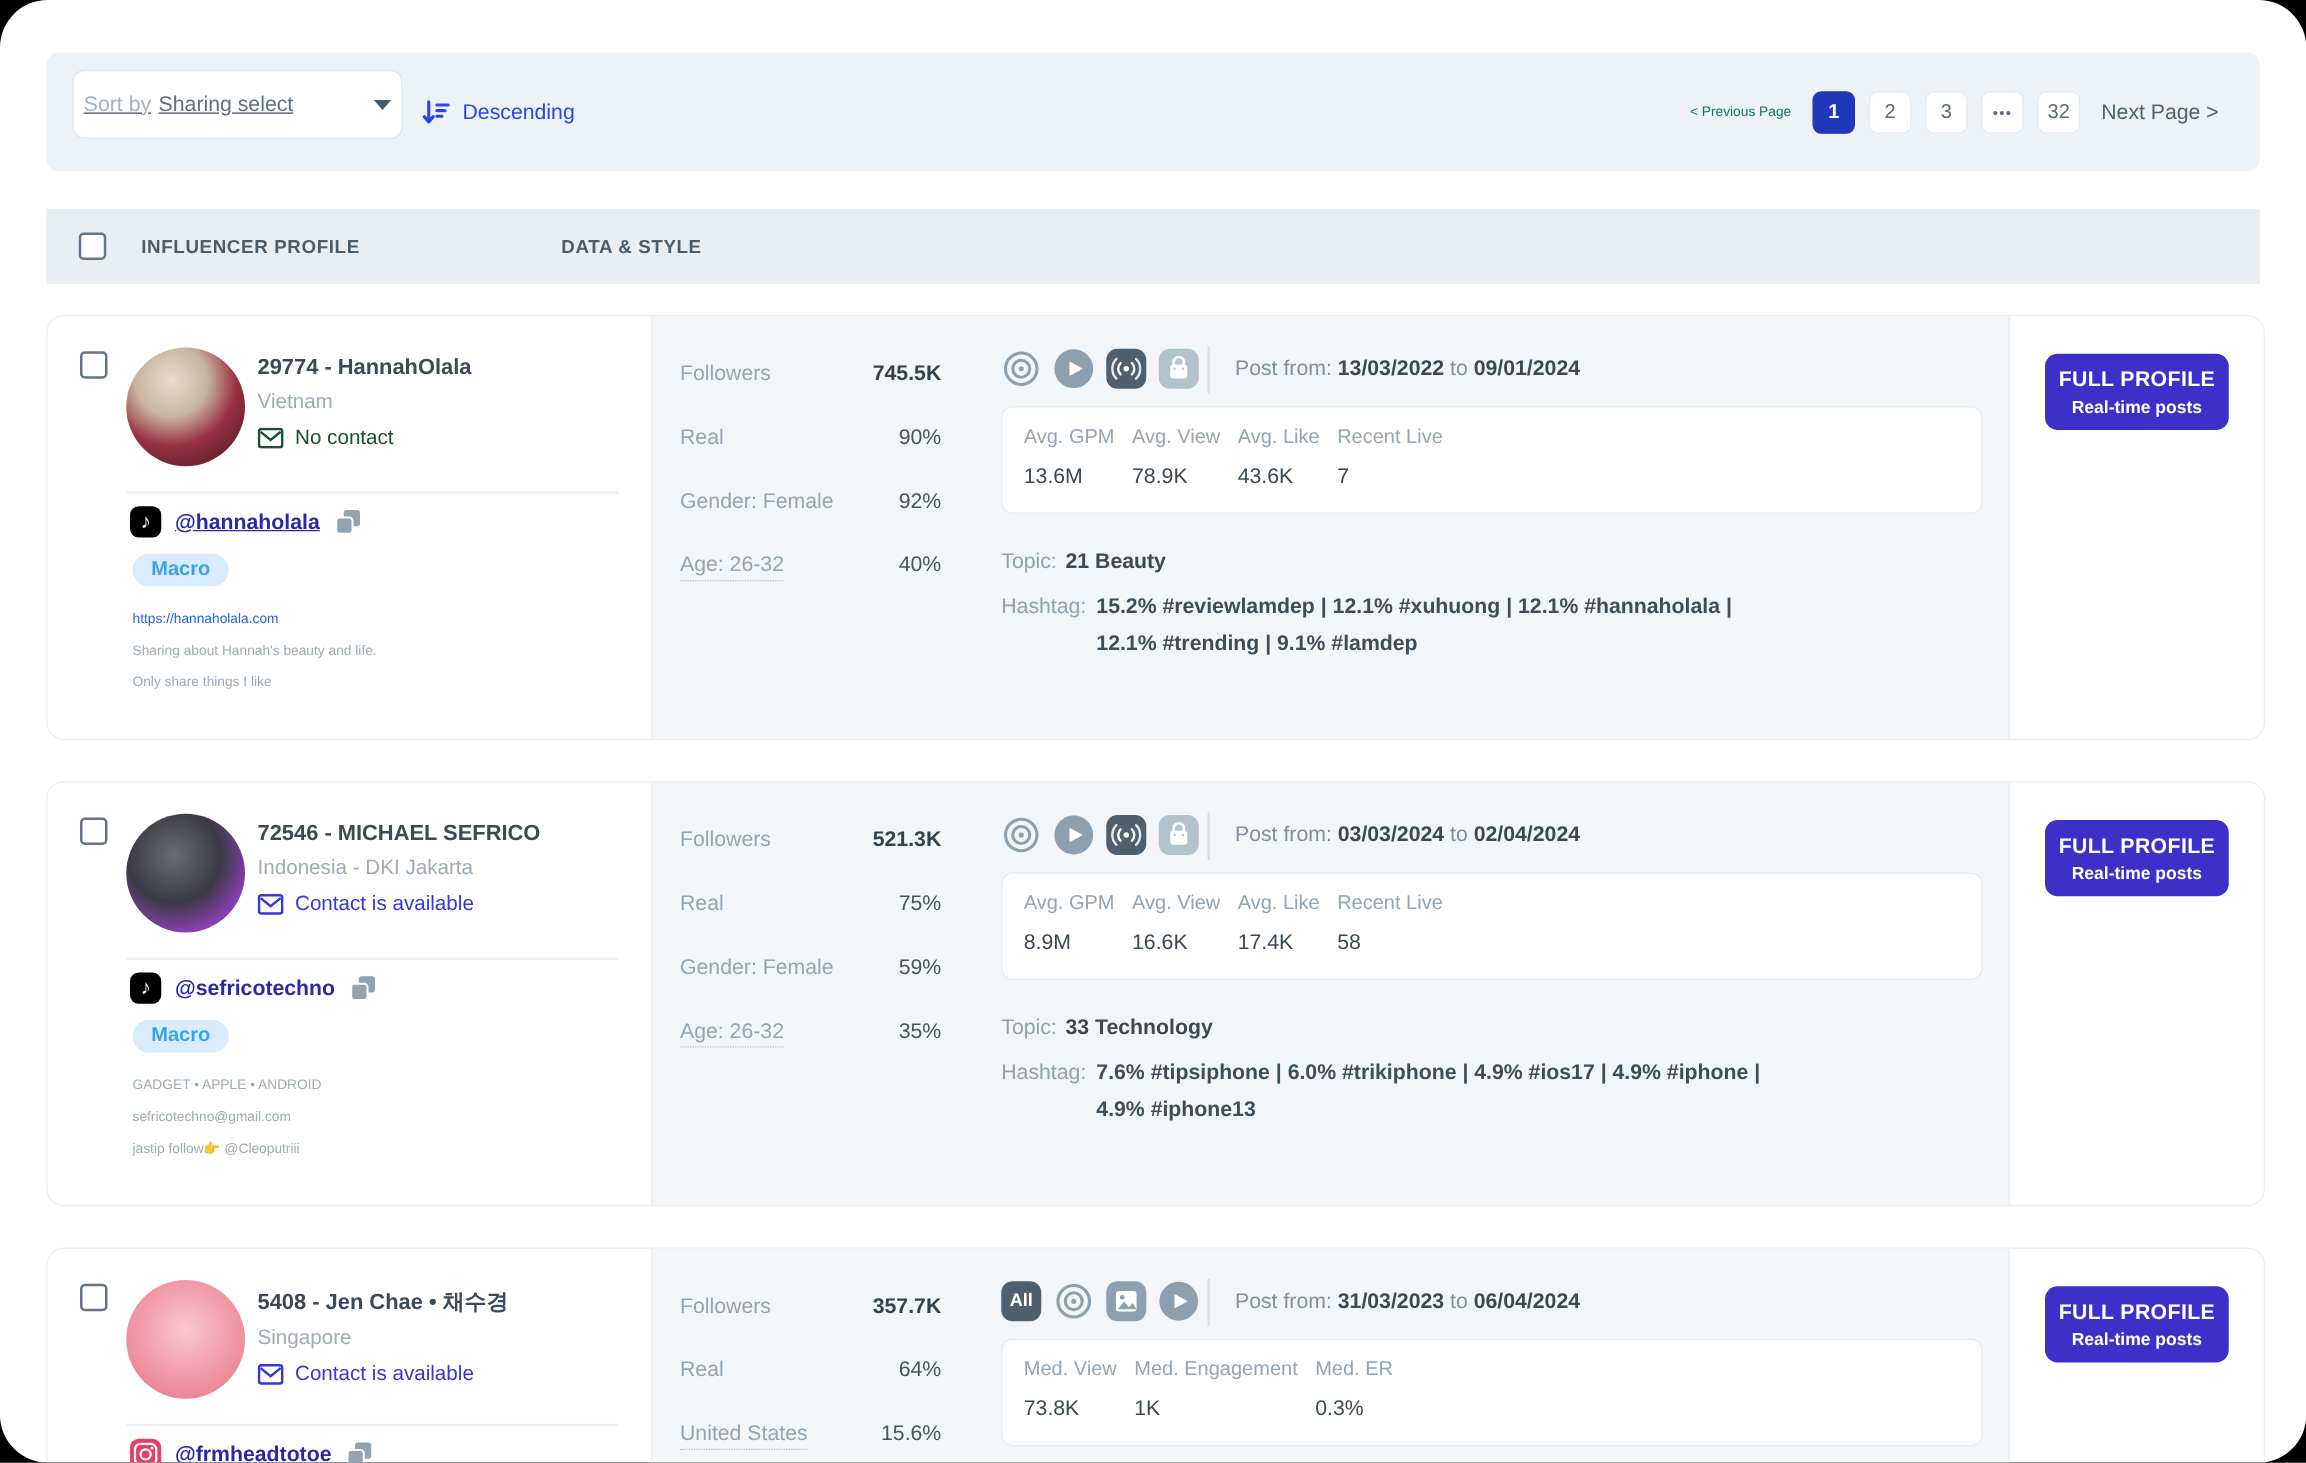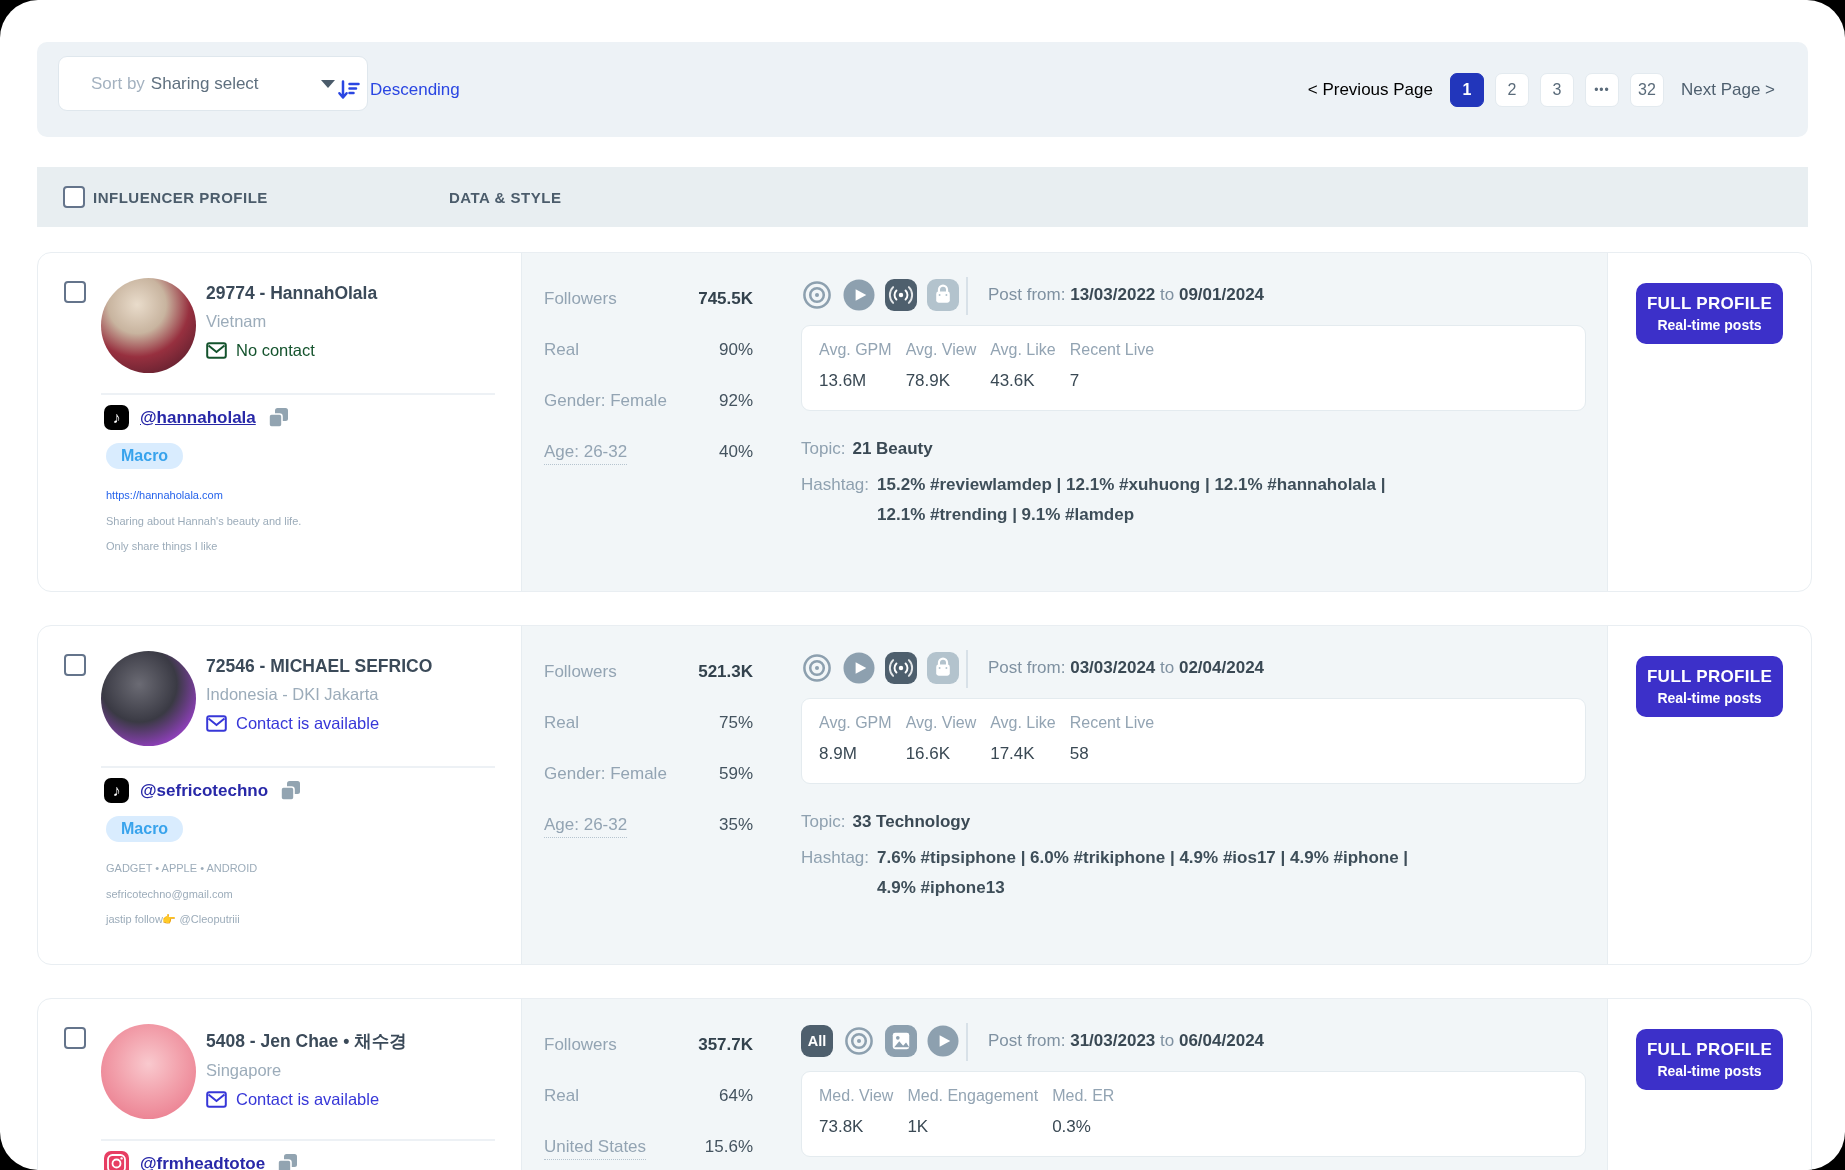--- a/index.html
+++ b/index.html
@@ -2,40 +2,40 @@
 <html><head>
 <meta charset="utf-8">
 <style>
   html,body{margin:0;padding:0;background:#000;}
   *{box-sizing:border-box;}
   .page{position:relative;width:1845px;height:1170px;background:#fff;border-radius:38px;overflow:hidden;
         font-family:"Liberation Sans",sans-serif;color:#3d4d5c;}
 
   
   .toolbar{position:absolute;left:37px;top:42px;width:1771px;height:95px;background:#edf2f6;border-radius:10px;}
-  .sort-select{position:absolute;left:21px;top:14px;width:310px;height:55px;background:#fff;
-        border:1.5px solid #dfe7ed;border-radius:9px;display:flex;align-items:center;padding:0 32px;cursor:pointer;}
+  .sort-select{position:absolute;left:21px;top:14px;width:264px;height:55px;background:#fff;
+        border:1.5px solid #dfe7ed;border-radius:9px;display:flex;align-items:center;padding:0 8px;cursor:pointer;text-decoration:underline;}
   .sort-grey{color:#a4b2c0;font-size:17px;}
   .sort-val{color:#5f707f;font-size:17px;margin-left:6px;}
   .caret{margin-left:auto;width:0;height:0;border-left:7px solid transparent;border-right:7px solid transparent;
         border-top:8px solid #4a5b6a;}
   .order-toggle{position:absolute;left:298px;top:0;height:95px;display:flex;align-items:center;gap:9px;cursor:pointer;}
   .order-label{color:#2a46e2;font-size:17px;font-weight:500;}
   .pagination{position:absolute;right:33px;top:0;height:95px;display:flex;align-items:center;gap:11px;}
-  .pgprev{color:#000000;font-size:17px;margin-right:6px;}
+  .pgprev{color:#0f766e;font-size:11px;margin-right:6px;}
   .pgnext{color:#4e5f6e;font-size:17px;margin-left:6px;}
   .pgbox{min-width:34px;height:34px;padding:0 6px;background:#fff;border:1.5px solid #e3eaef;border-radius:7px;
         display:flex;align-items:center;justify-content:center;font-size:16px;color:#5a6b7a;cursor:pointer;}
   .pgbox.active{background:#2236bb;border-color:#2236bb;color:#fff;font-weight:600;}
   .pgbox.ellipsis{font-size:12px;letter-spacing:1px;}
 
   
   .table-head{position:absolute;left:37px;top:167px;width:1771px;height:60px;background:#e8eef1;
         display:flex;align-items:center;padding-left:26px;}
-  .thlabel{font-size:15px;font-weight:700;letter-spacing:.5px;color:#4b5c6b;margin-left:8px;}
+  .thlabel{font-size:15px;font-weight:700;letter-spacing:.5px;color:#4b5c6b;margin-left:28px;}
   .thdata{position:absolute;left:412px;margin-left:0;}
 
   
   .chk{width:22px;height:22px;border:2px solid #64748b;border-radius:4px;background:#fff;cursor:pointer;flex:none;}
 
   
   .card{position:absolute;left:37px;width:1775px;height:340px;background:#fff;border:1.5px solid #e9eef2;
         border-radius:14px;overflow:hidden;}
   .card1{top:252px;}.card2{top:625px;}.card3{top:998px;}
   .tint{position:absolute;left:483px;top:0;bottom:0;width:1087px;background:#f2f6f8;

